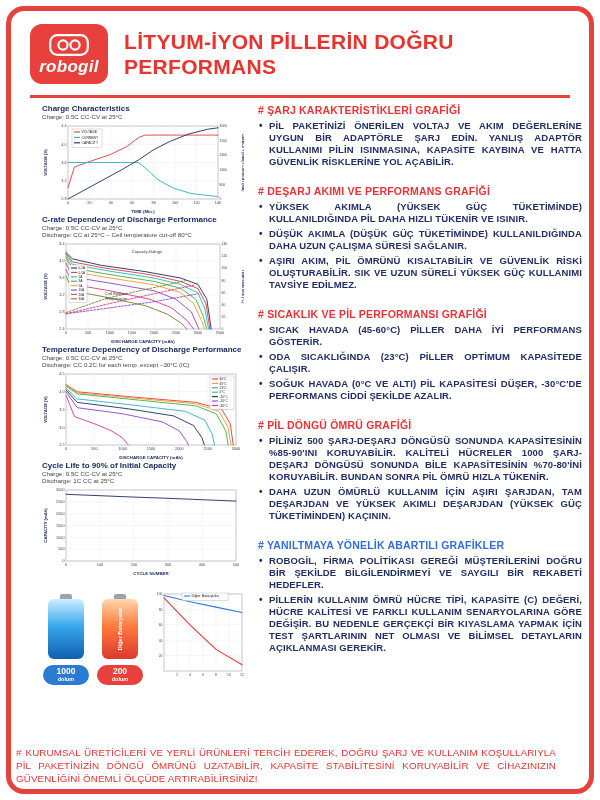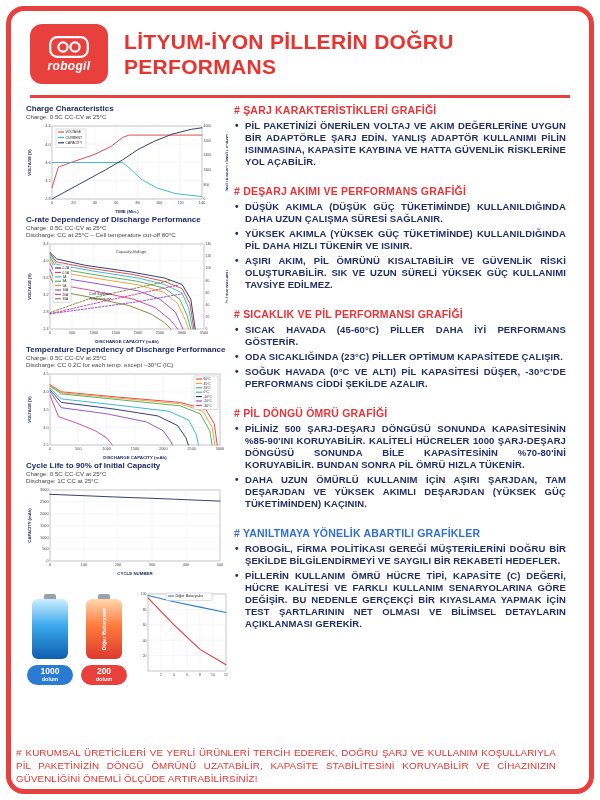--- a/index.html
+++ b/index.html
@@ -3,27 +3,27 @@
 <meta charset="utf-8">
 <style>
   *{margin:0;padding:0;box-sizing:border-box;}
   html,body{width:600px;height:800px;background:#fff;font-family:"Liberation Sans",sans-serif;overflow:hidden;}
   .page{position:relative;width:600px;height:800px;background:#fff;}
   .frame{position:absolute;left:6px;top:6px;width:588px;height:788px;border:5px solid #e8403c;border-radius:18px;pointer-events:none;}
 
   
   header{position:absolute;left:30px;top:20px;width:540px;height:68px;display:flex;align-items:center;gap:16px;}
   .logo{width:78px;height:60px;background:#e8403c;border-radius:12px;display:flex;flex-direction:column;align-items:center;justify-content:center;gap:2px;flex:0 0 auto;}
-  .logo-text{color:#fff;font-size:12px;font-weight:bold;font-style:italic;letter-spacing:.3px;line-height:1;}
+  .logo-text{color:#fff;font-size:17px;font-weight:bold;font-style:italic;letter-spacing:.3px;line-height:1;}
   h1{color:#e8332f;font-size:21px;line-height:25px;font-weight:800;letter-spacing:.3px;}
   h1 span{display:block;}
   .divider{position:absolute;left:30px;top:95px;width:540px;height:3px;background:#e8403c;}
 
   
-  main{position:absolute;left:26px;top:104px;width:540px;height:636px;display:flex;gap:4px;}
+  main{position:absolute;left:42px;top:104px;width:540px;height:636px;display:flex;gap:12px;}
   .col-left{width:204px;display:flex;flex-direction:column;gap:8px;}
   .col-right{flex:1;display:flex;flex-direction:column;gap:14px;align-items:center;}
 
   .chart-box{background:#fff;}
   .chart-title{font-size:8px;font-weight:bold;color:#1d2b63;line-height:9px;}
   .chart-sub{font-size:6.2px;color:#444;line-height:7px;}
   .chart-box svg{display:block;margin-top:1px;}
 
   
   .txt-section .sec-heading{font-size:10.5px;font-weight:800;letter-spacing:.2px;margin-bottom:4px;}
@@ -353,22 +353,22 @@
     <section class="col-right" id="sections">
         <div class="txt-section">
           <div class="sec-heading" style="color: rgb(237, 50, 55);"># ŞARJ KARAKTERİSTİKLERİ GRAFİĞİ</div>
           <ul>
             <li>PİL PAKETİNİZİ ÖNERİLEN VOLTAJ VE AKIM DEĞERLERİNE UYGUN BİR ADAPTÖRLE ŞARJ EDİN. YANLIŞ ADAPTÖR KULLANIMI PİLİN ISINMASINA, KAPASİTE KAYBINA VE HATTA GÜVENLİK RİSKLERİNE YOL AÇABİLİR.</li>
           </ul>
         </div>
         <div class="txt-section">
           <div class="sec-heading" style="color: rgb(237, 50, 55);"># DEŞARJ AKIMI VE PERFORMANS GRAFİĞİ</div>
           <ul>
+            <li>YÜKSEK AKIMLA (YÜKSEK GÜÇ TÜKETİMİNDE) KULLANILDIĞINDA PİL DAHA HIZLI TÜKENİR VE ISINIR.</li>
             <li>DÜŞÜK AKIMLA (DÜŞÜK GÜÇ TÜKETİMİNDE) KULLANILDIĞINDA DAHA UZUN ÇALIŞMA SÜRESİ SAĞLANIR.</li>
-            <li>YÜKSEK AKIMLA (YÜKSEK GÜÇ TÜKETİMİNDE) KULLANILDIĞINDA PİL DAHA HIZLI TÜKENİR VE ISINIR.</li>
             <li>AŞIRI AKIM, PİL ÖMRÜNÜ KISALTABİLİR VE GÜVENLİK RİSKİ OLUŞTURABİLİR. SIK VE UZUN SÜRELİ YÜKSEK GÜÇ KULLANIMI TAVSİYE EDİLMEZ.</li>
           </ul>
         </div>
         <div class="txt-section">
           <div class="sec-heading" style="color: rgb(237, 50, 55);"># SICAKLIK VE PİL PERFORMANSI GRAFİĞİ</div>
           <ul>
             <li>SICAK HAVADA (45-60°C) PİLLER DAHA İYİ PERFORMANS GÖSTERİR.</li>
             <li>ODA SICAKLIĞINDA (23°C) PİLLER OPTİMUM KAPASİTEDE ÇALIŞIR.</li>
             <li>SOĞUK HAVADA (0°C VE ALTI) PİL KAPASİTESİ DÜŞER, -30°C'DE PERFORMANS CİDDİ ŞEKİLDE AZALIR.</li>
           </ul>

